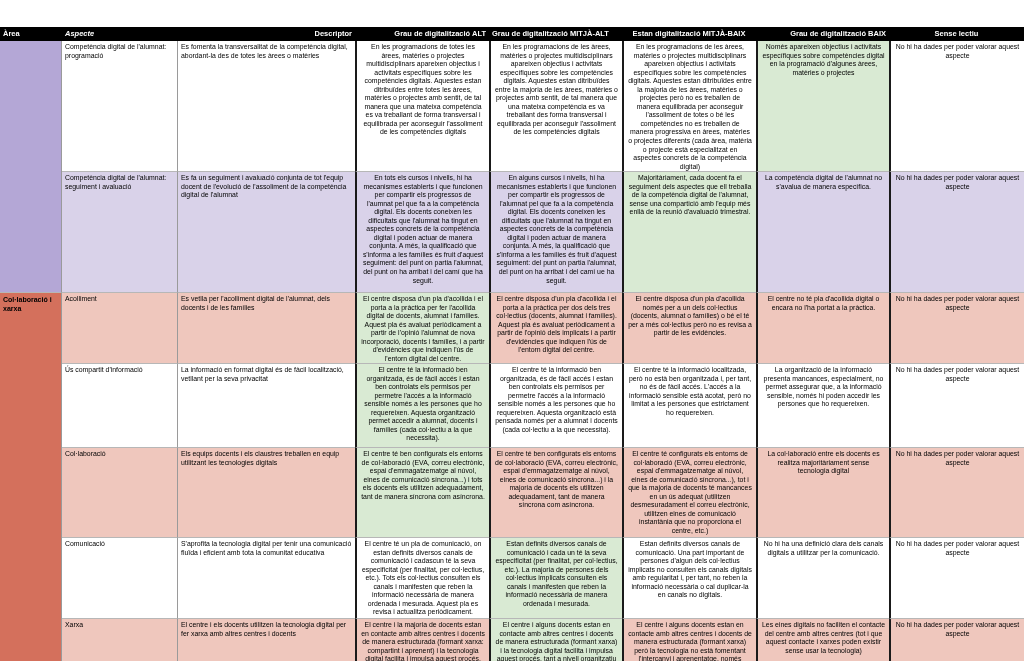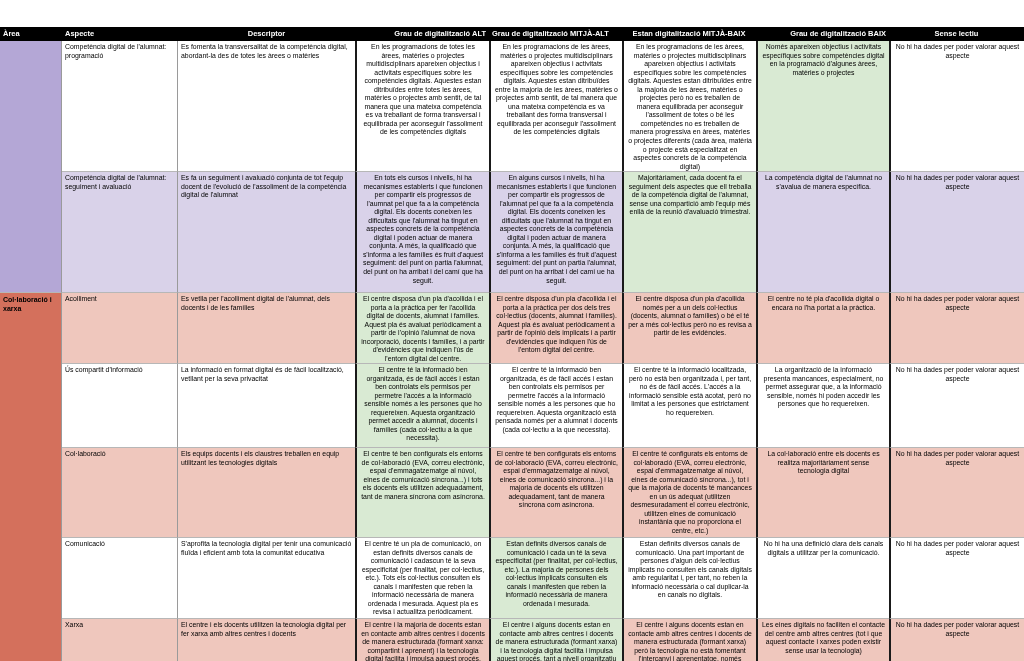--- a/index.html
+++ b/index.html
@@ -5,22 +5,22 @@
   * { margin:0; padding:0; box-sizing:border-box; }
   html,body { width:1024px; height:661px; background:#fff; overflow:hidden; }
   body { font-family:"Liberation Sans","DejaVu Sans",sans-serif; color:#000; }
   .sheet { width:1024px; height:661px; background:#fff;margin-top:27px; }
 
   
   .hrow { display:flex; height:14px; background:#000; }
   .hcell { color:#fff; font-size:7.5px; font-weight:bold; line-height:14px;
            white-space:nowrap; overflow:hidden; padding:0 3px; }
   .hc-area  { width:62px;  text-align:left; }
-  .hc-asp   { width:116px; text-align:left; }
-  .hc-desc  { width:177px; text-align:center; }
+  .hc-asp   { width:116px; text-align:left;font-style:italic; }
+  .hc-desc  { width:177px; text-align:right; }
   .hc-alt   { width:134px; text-align:right; }
   .hc-ma    { width:133px; text-align:left; }
   .hc-mb    { width:134px; text-align:center; }
   .hc-baix  { width:133px; text-align:right; }
   .hc-sense { width:135px; text-align:center; }
 
   
   .band { display:flex; }
   .area-cell { width:62px; font-size:7px; font-weight:bold; line-height:1.25;
                padding:3px 3px; border-right:1px solid #9a9a9a;

